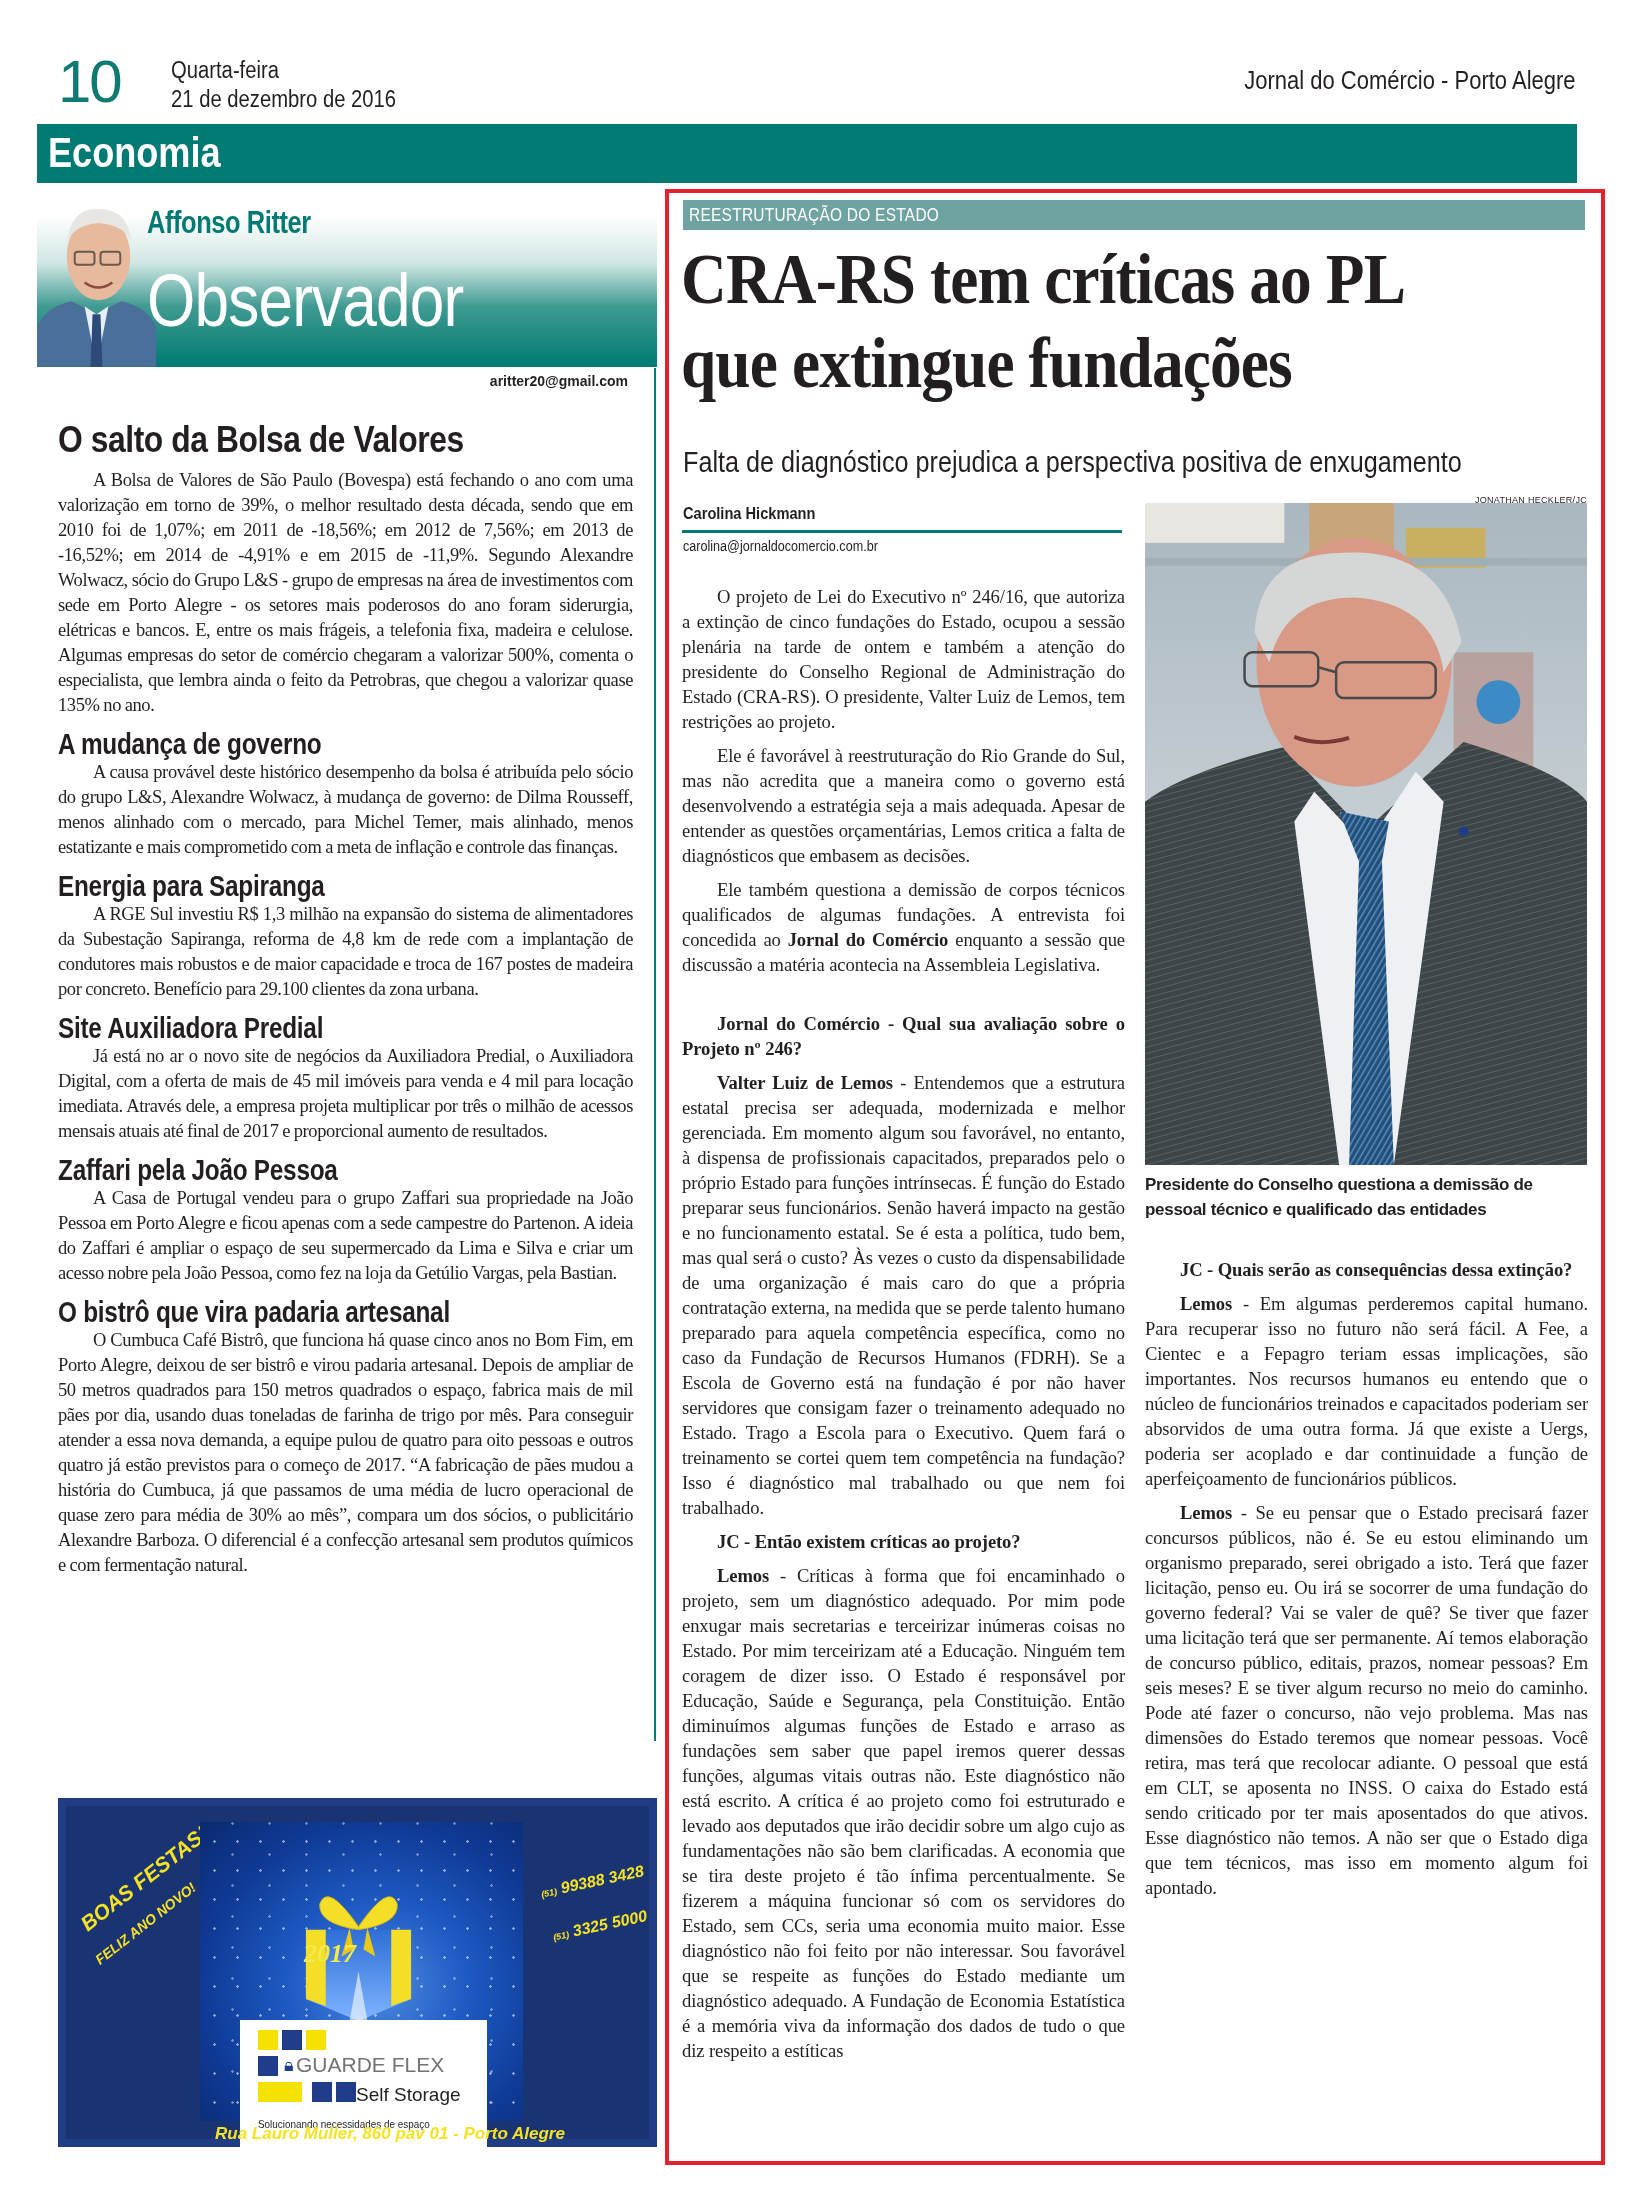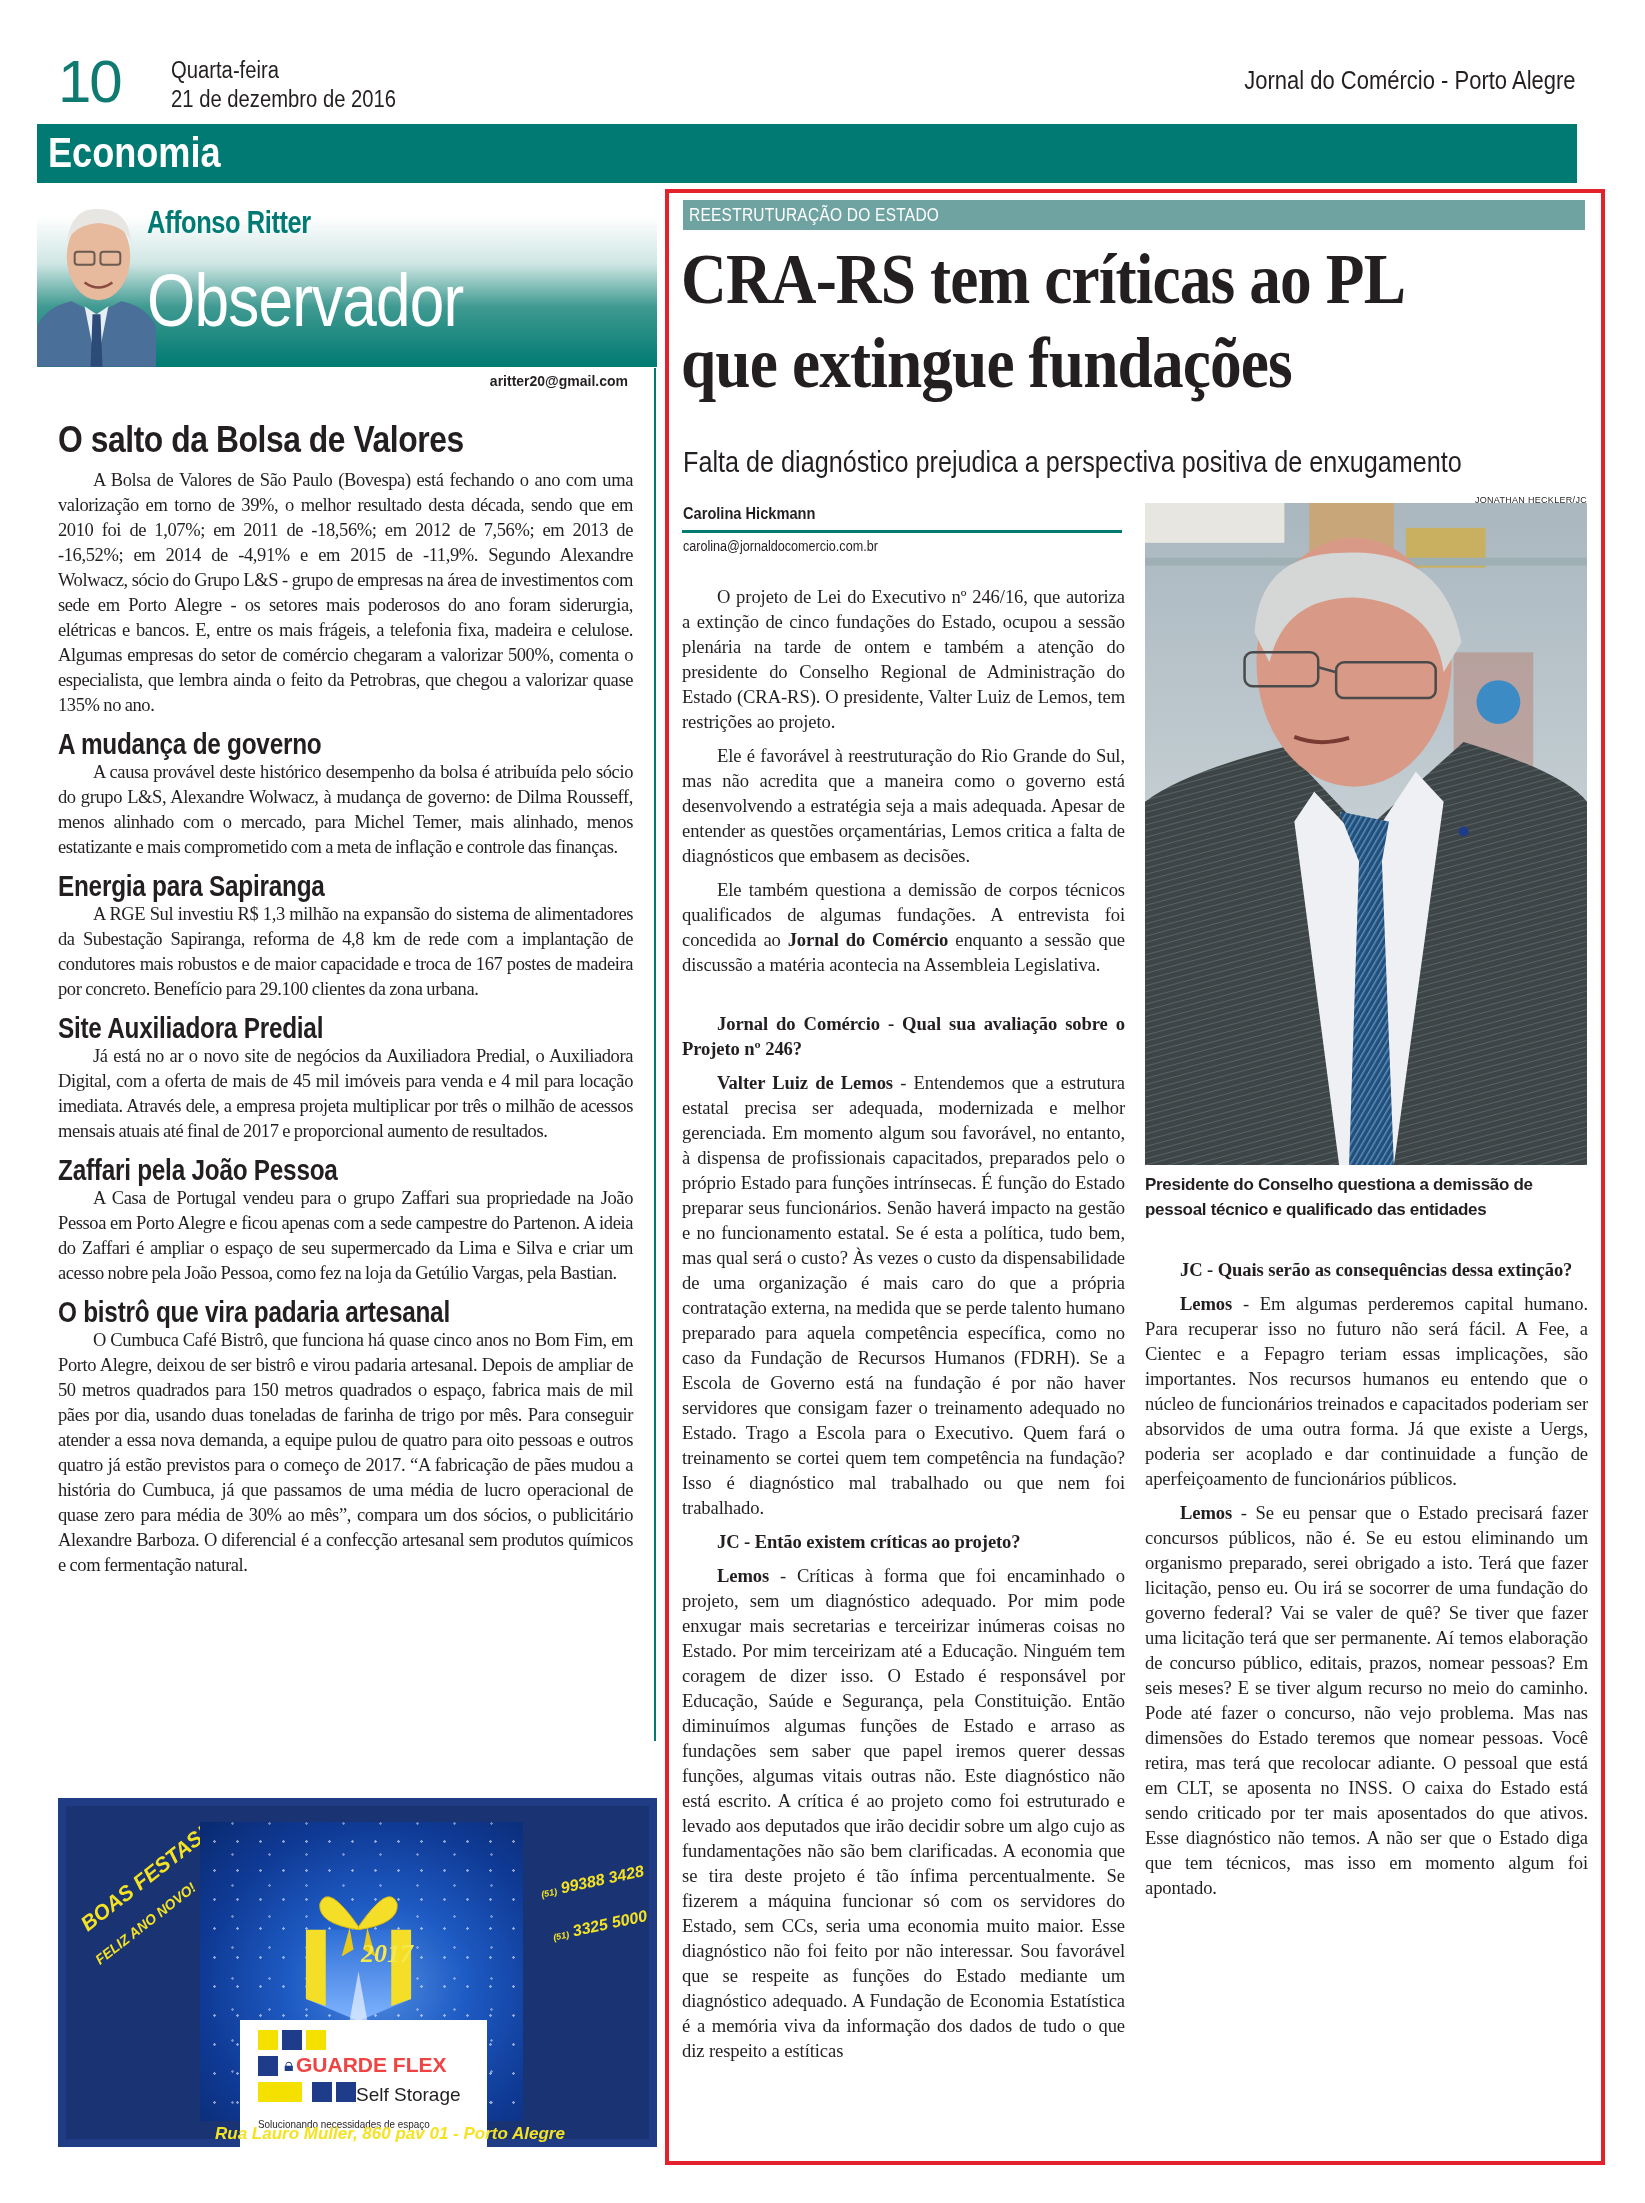--- a/index.html
+++ b/index.html
@@ -34,24 +34,24 @@
 
   
   .ad { left: 58px; top: 1798px; width: 599px; height: 349px; background: #0d3a7e; border: 8px solid #1f3c84; background-color: #1a3373; }
   .ad-inner { position: absolute; left: 134px; top: 16px; width: 323px; height: 299px;
     background: radial-gradient(ellipse at 55% 55%, #4f8ce0 0%, #1e5bc4 35%, #0f3a95 70%, #0a2a70 100%); }
   .ad-stars { position: absolute; inset: 0; background-image:
       radial-gradient(circle, rgba(255,255,255,0.9) 1px, transparent 1.5px),
       radial-gradient(circle, rgba(255,255,255,0.7) 1px, transparent 1.5px);
     background-size: 23px 29px, 37px 31px; background-position: 3px 5px, 14px 17px; opacity: 0.6; }
   .ad-gift { position: absolute; left: 98px; top: 60px; width: 121px; height: 139px; }
-  .ad-year { position: absolute; left: 104px; top: 117px; width: 109px; text-align: right; font-family: "Liberation Serif", serif; font-style: italic; font-weight: bold; font-size: 26px; color: #f5e84a; }
+  .ad-year { position: absolute; left: 104px; top: 117px; width: 109px; text-align: left; font-family: "Liberation Serif", serif; font-style: italic; font-weight: bold; font-size: 26px; color: #f5e84a; }
   .ad-logo { position: absolute; left: 174px; top: 214px; width: 247px; height: 127px; background: #ffffff; }
   .ad-logo .sq { position: absolute; width: 20px; height: 20px; }
-  .ad-brand { position: absolute; left: 56px; top: 33px; font-family: "Liberation Sans", sans-serif; font-weight: bold; font-size: 21px; color: #ef4444; }
+  .ad-brand { position: absolute; left: 56px; top: 33px; font-family: "Liberation Sans", sans-serif; font-weight: normal; font-size: 21px; color: #737373; }
   .ad-brand-sub { position: absolute; left: 116px; top: 64px; font-family: "Liberation Sans", sans-serif; font-size: 19px; color: #231f20; }
   .ad-tag { position: absolute; left: 18px; top: 98px; font-family: "Liberation Sans", sans-serif; font-size: 11px; color: #231f20; transform: scaleX(0.9); transform-origin: left top; white-space: nowrap; }
   .ad-greet1 { position: absolute; left: 10px; top: 111px; font-family: "Liberation Sans", sans-serif; font-weight: bold; font-style: italic; font-size: 21px; color: #f5e323; transform: rotate(-38deg); transform-origin: left top; white-space: nowrap; }
   .ad-greet2 { position: absolute; left: 26px; top: 149px; font-family: "Liberation Sans", sans-serif; font-weight: bold; font-style: italic; font-size: 14px; color: #f5e323; transform: rotate(-38deg); transform-origin: left top; white-space: nowrap; }
   .ad-phone1 { position: absolute; left: 473px; top: 78px; font-family: "Liberation Sans", sans-serif; font-weight: bold; font-style: italic; font-size: 16px; color: #f5e323; transform: rotate(-12deg); transform-origin: left top; white-space: nowrap; }
   .ad-phone2 { position: absolute; left: 485px; top: 121px; font-family: "Liberation Sans", sans-serif; font-weight: bold; font-style: italic; font-size: 16px; color: #f5e323; transform: rotate(-12deg); transform-origin: left top; white-space: nowrap; }
   .ad-phone1 small, .ad-phone2 small { font-size: 9px; }
   .ad-addr { position: absolute; left: 149px; top: 318px; font-family: "Liberation Sans", sans-serif; font-style: italic; font-weight: bold; font-size: 17px; color: #f5e323; white-space: nowrap; }
 
   

